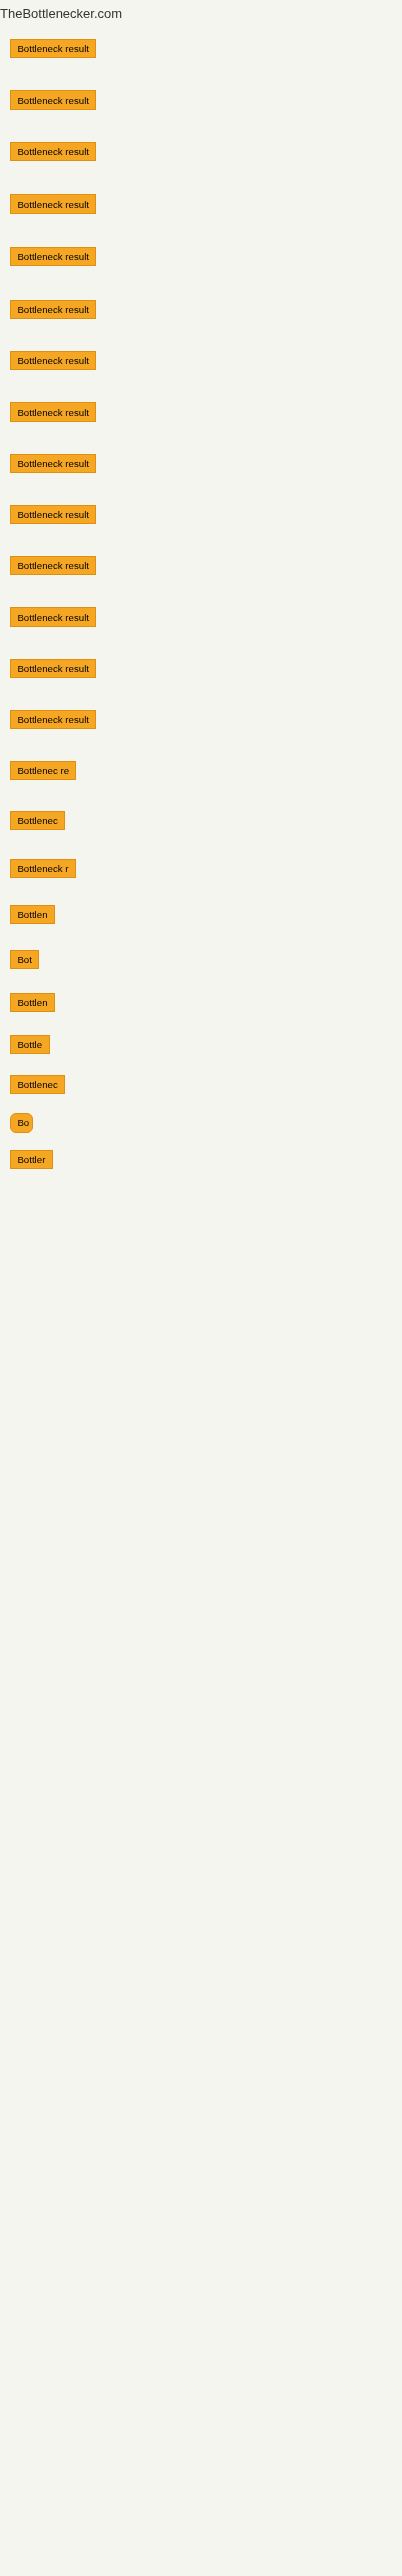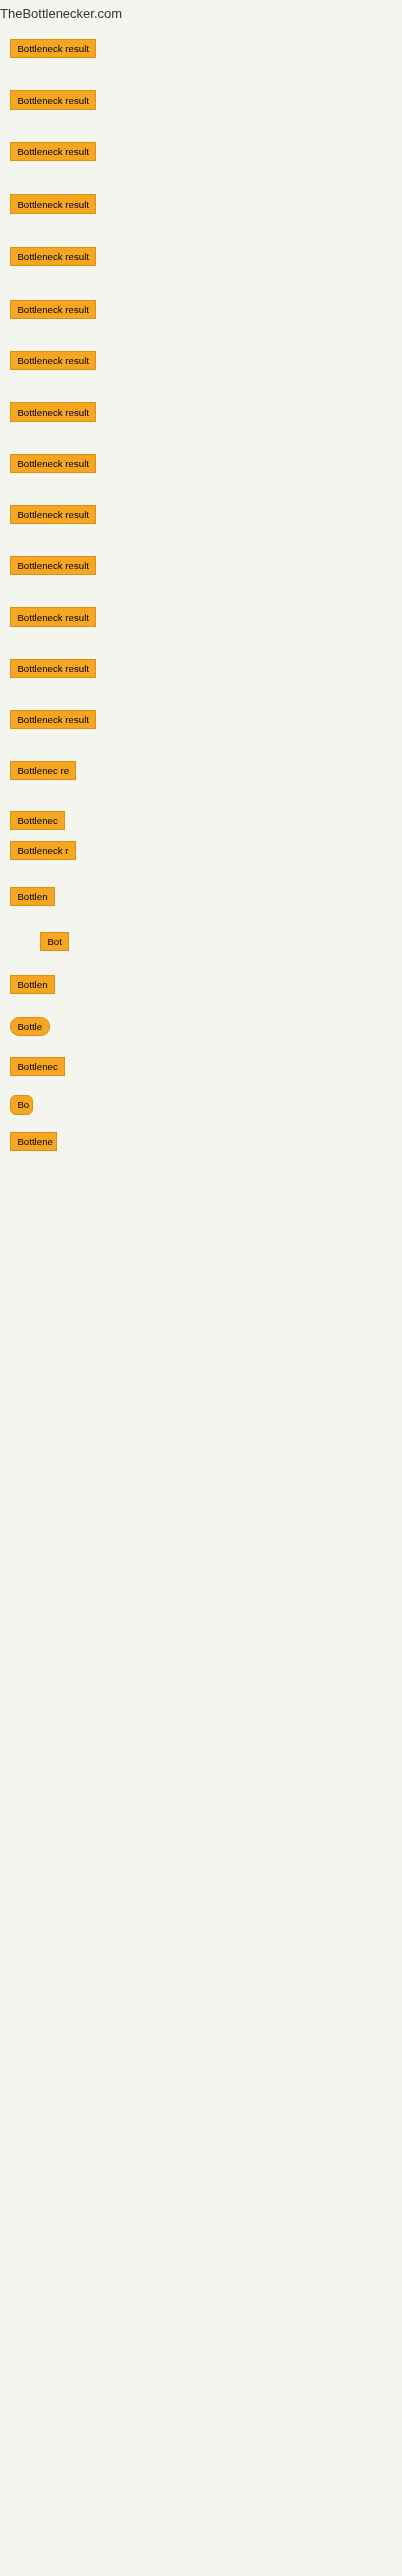--- a/index.html
+++ b/index.html
@@ -54,23 +54,23 @@
     .row-6  { margin-top: 22.5px; }
     .row-7  { margin-top: 22.5px; }
     .row-8  { margin-top: 22.5px; }
     .row-9  { margin-top: 22.5px; }
     .row-10 { margin-top: 22.5px; }
     .row-11 { margin-top: 22.5px; }
     .row-12 { margin-top: 22.5px; }
     .row-13 { margin-top: 22.5px; }
     .row-14 { margin-top: 22.5px; }
     .row-15 { margin-top: 21px; }
-    .row-16 { margin-top: 1px; }
+    .row-16 { margin-top: 19px; }
     .row-17 { margin-top: 17.7px; }
-    .row-18 { margin-top: 16px; margin-left: 30px; }
+    .row-18 { margin-top: 16px; }
     .row-19 { margin-top: 14.5px; }
     .row-20 { margin-top: 13px; }
     .row-21 { margin-top: 11.3px; }
     .row-22 { margin-top: 9.7px; }
     .row-23 { margin-top: 8px; }
   </style>
 </head>
 <body>
 
 <div>
@@ -91,18 +91,18 @@
     <div class="bottleneck-item row-10"><span class="bottleneck-badge" style="max-width: 97px;">Bottleneck result</span></div>
     <div class="bottleneck-item row-11"><span class="bottleneck-badge" style="max-width: 97px;">Bottleneck result</span></div>
     <div class="bottleneck-item row-12"><span class="bottleneck-badge" style="max-width: 97px;">Bottleneck result</span></div>
     <div class="bottleneck-item row-13"><span class="bottleneck-badge" style="max-width: 97px;">Bottleneck result</span></div>
     <div class="bottleneck-item row-14"><span class="bottleneck-badge" style="max-width: 76px;">Bottlenec re</span></div>
     <div class="bottleneck-item row-15"><span class="bottleneck-badge" style="max-width: 58px;">Bottlenec</span></div>
     <div class="bottleneck-item row-16"><span class="bottleneck-badge" style="max-width: 66px;">Bottleneck r</span></div>
     <div class="bottleneck-item row-17"><span class="bottleneck-badge" style="max-width: 52px;">Bottlen</span></div>
     <div class="bottleneck-item row-18"><span class="bottleneck-badge" style="max-width: 29px;">Bot</span></div>
     <div class="bottleneck-item row-19"><span class="bottleneck-badge" style="max-width: 52px;">Bottlen</span></div>
-    <div class="bottleneck-item row-20"><span class="bottleneck-badge" style="max-width: 43px; border-radius: 9px;">Bottle</span></div>
+    <div class="bottleneck-item row-20"><span class="bottleneck-badge" style="max-width: 43px;">Bottle</span></div>
     <div class="bottleneck-item row-21"><span class="bottleneck-badge" style="max-width: 61px;">Bottlenec</span></div>
     <div class="bottleneck-item row-22"><span class="bottleneck-badge" style="max-width: 22.5px; border-radius: 6px;">Bo</span></div>
-    <div class="bottleneck-item row-23"><span class="bottleneck-badge" style="max-width: 47px;">Bottlene</span></div>
+    <div class="bottleneck-item row-23"><span class="bottleneck-badge" style="max-width: 47px;">Bottler</span></div>
   </div>
 
 
 </body></html>

